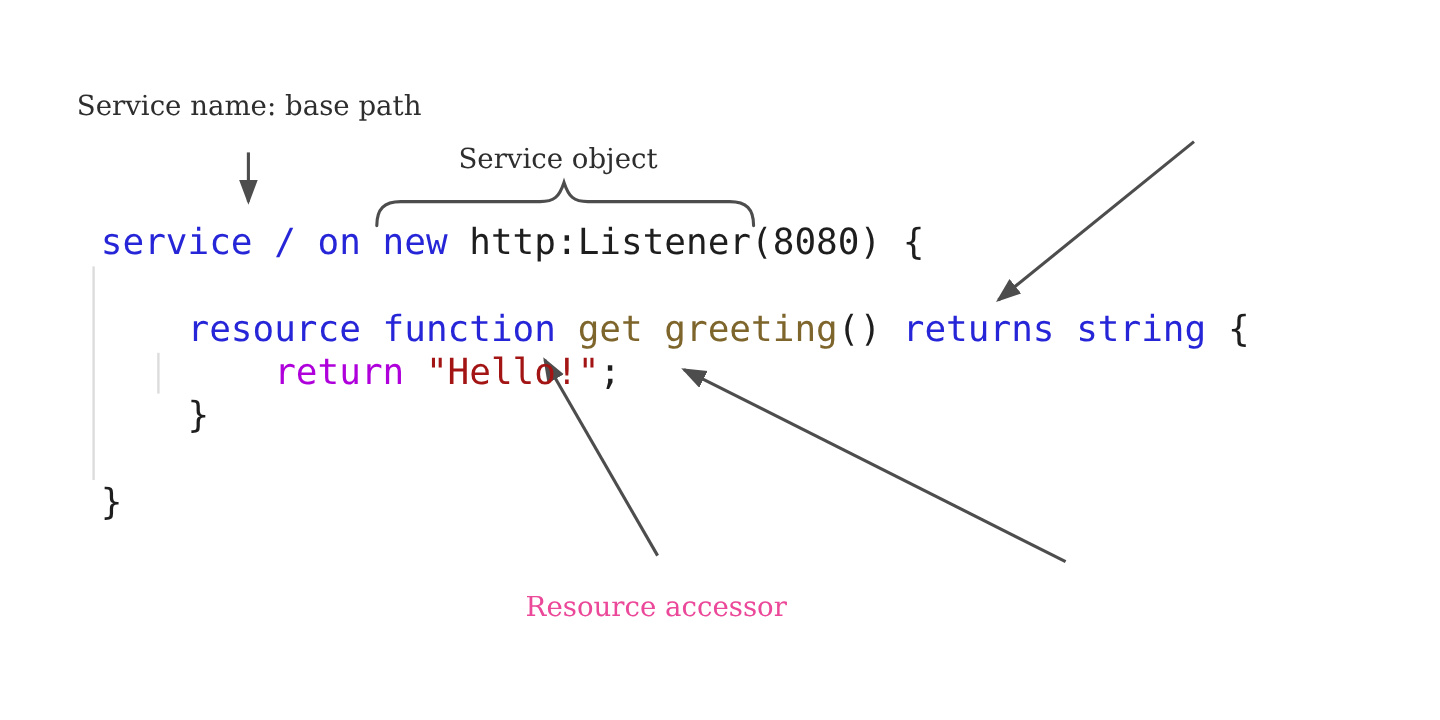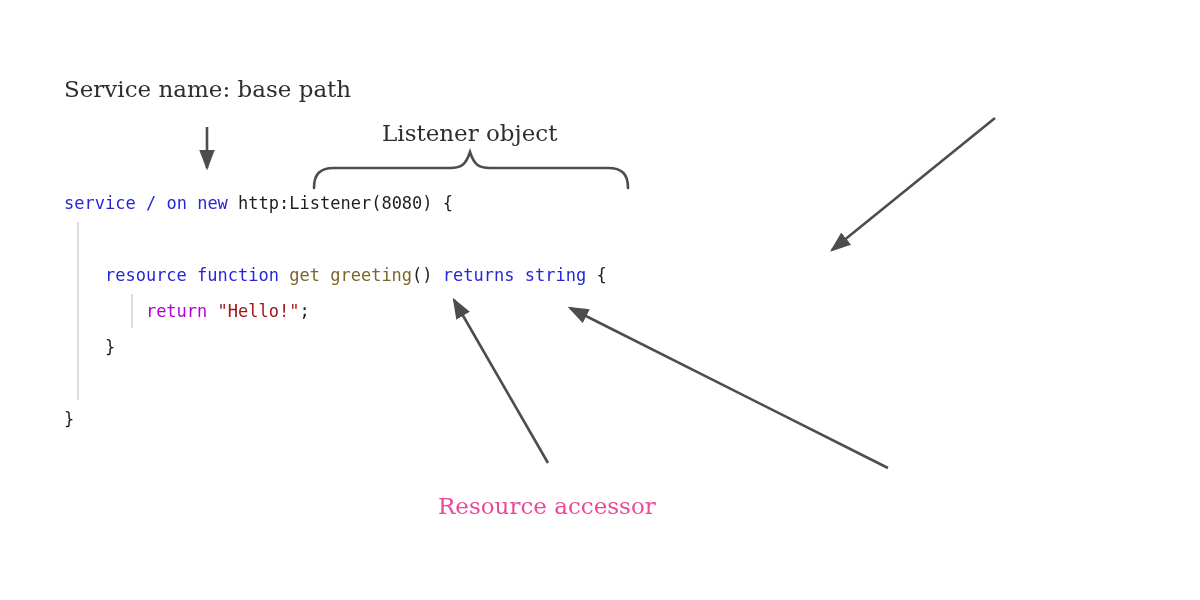--- a/index.html
+++ b/index.html
@@ -20,23 +20,23 @@
     font-size:23px;
     color:#2e2e2e;
     white-space:nowrap;
   }
   .lbl-service{left:64px;top:76px;}
   .lbl-listener{left:382px;top:120px;}
   .lbl-return-type{left:866px;top:76px;}
   .lbl-accessor{left:438px;top:493px;}
   .lbl-resource-name{left:763px;top:493px;}
   .code{
-    position:absolute;left:64px;top:185px;
+    position:absolute;left:84px;top:185px;
     font-family:"DejaVu Sans Mono", monospace;
-    font-size:17px;
+    font-size:30px;
     line-height:36px;
   }
   .code-line{white-space:pre;height:36px;}
   .indent-guide{
     position:absolute;width:2px;background:#dcdcdc;
   }
   .guide-1{left:77px;top:222px;height:178px;}
   .guide-2{left:131px;top:294px;height:34px;}
 </style>
 </head>
@@ -57,21 +57,21 @@
 
     <line class="ann-stroke" x1="995" y1="118" x2="832" y2="250" stroke="#4d4d4d" stroke-width="2.6" marker-end="url(#arrowhead)"></line>
 
     <line class="ann-stroke" x1="548" y1="463" x2="454" y2="300" stroke="#4d4d4d" stroke-width="2.6" marker-end="url(#arrowhead)"></line>
 
     <line class="ann-stroke" x1="888" y1="468" x2="570" y2="308" stroke="#4d4d4d" stroke-width="2.6" marker-end="url(#arrowhead)"></line>
   </svg>
 
   <div class="ann-label lbl-service" style="color: rgb(46, 46, 46);">Service name: base path</div>
 
-  <div class="ann-label lbl-listener" style="color: rgb(46, 46, 46);">Listener object</div>
+  <div class="ann-label lbl-listener" style="color: rgb(46, 46, 46);">Service object</div>
 
 
   <div class="ann-label lbl-accessor" style="color: #ec4899;">Resource accessor</div>
 
 
   <div class="indent-guide guide-1" style="background: rgb(220, 220, 220);"></div>
   <div class="indent-guide guide-2" style="background: rgb(220, 220, 220);"></div>
 
   <div class="code">
       <div class="code-line"><span style="color: rgb(38, 38, 216);">service</span><span style="color: rgb(30, 30, 30);"> </span><span style="color: rgb(38, 38, 216);">/</span><span style="color: rgb(30, 30, 30);"> </span><span style="color: rgb(38, 38, 216);">on</span><span style="color: rgb(30, 30, 30);"> </span><span style="color: rgb(38, 38, 216);">new</span><span style="color: rgb(30, 30, 30);"> </span><span style="color: rgb(30, 30, 30);">http:Listener(8080)</span><span style="color: rgb(30, 30, 30);"> {</span></div>

